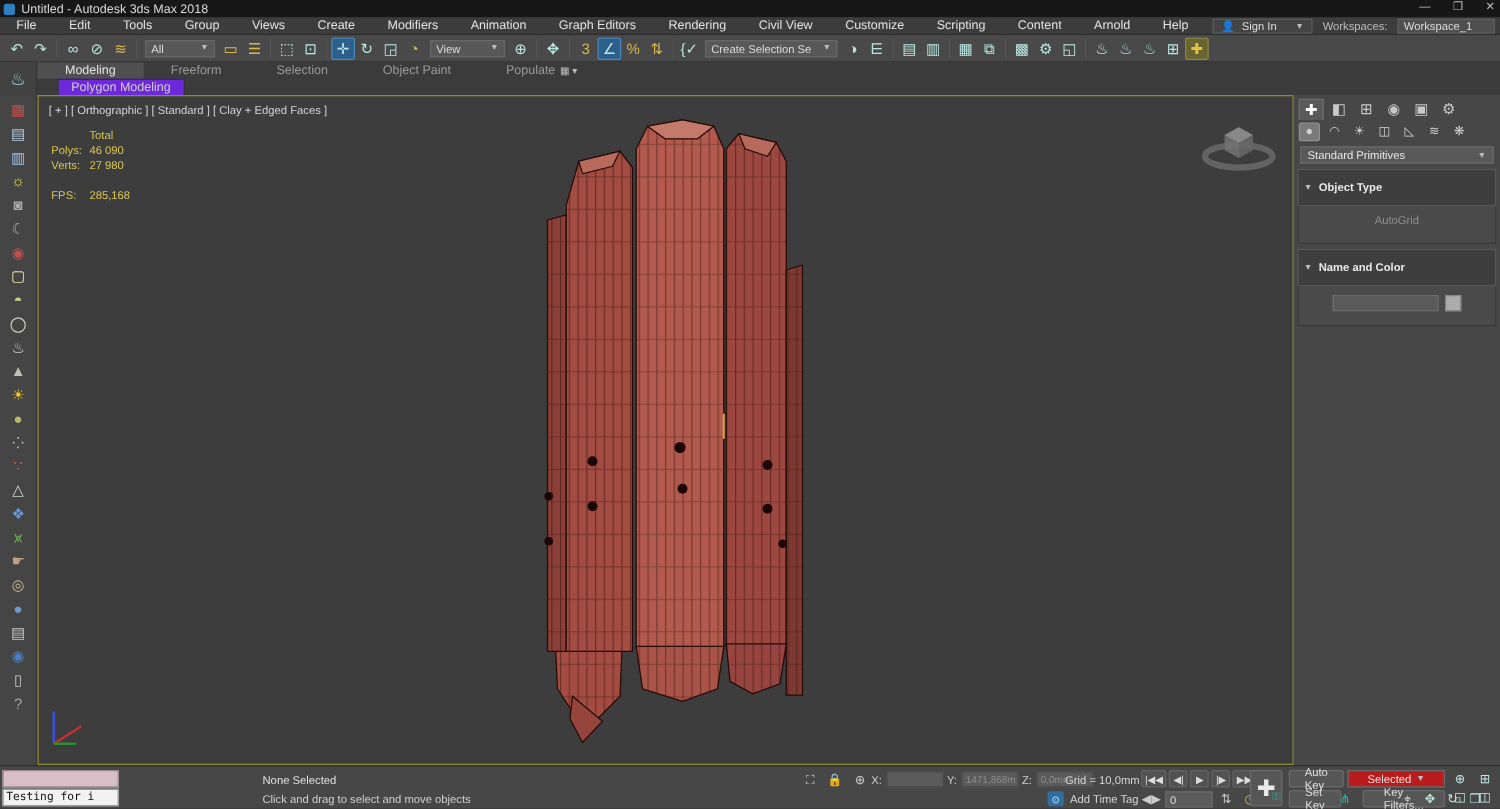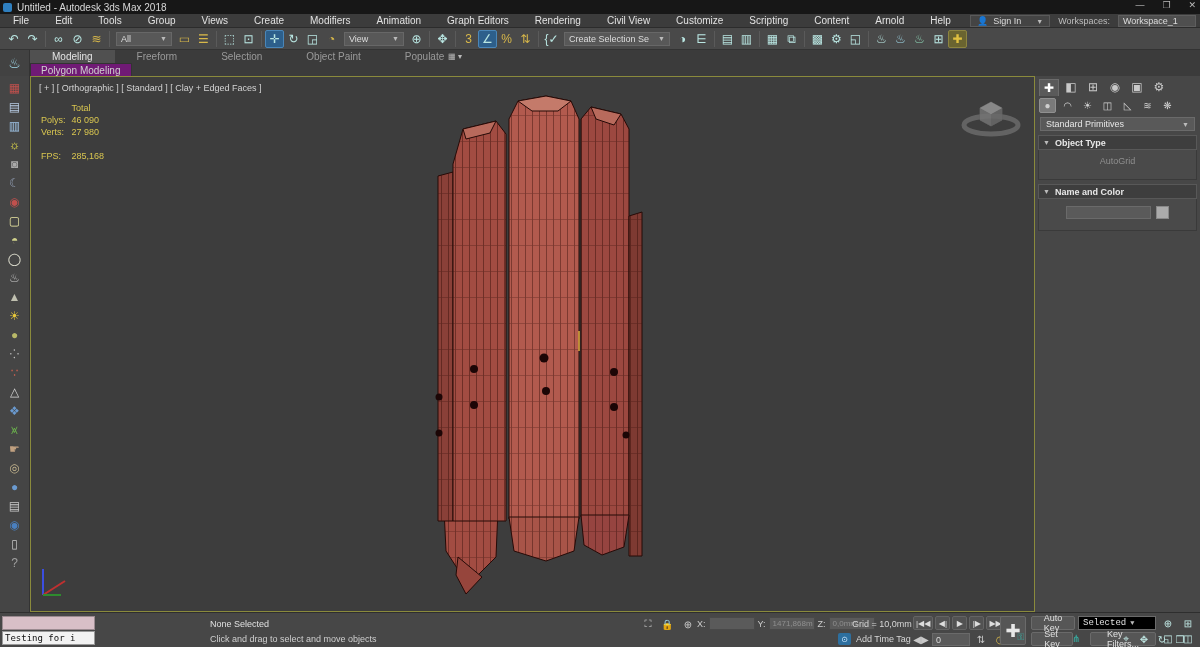--- a/index.html
+++ b/index.html
@@ -40,21 +40,21 @@
 
   
   .ribbon { position:absolute; left:0; top:50px; width:1200px; height:26px; background:#3b3b3b; }
   .ribbon-teapot { position:absolute; left:0; top:0; width:30px; height:26px; background:#424242;
     display:flex; align-items:center; justify-content:center; color:#9fd8e8; font-size:14px;
     border-right:1px solid #333; }
   .ribbon-tabs { position:absolute; left:30px; top:0; height:13px; display:flex; font-size:10px;text-align:center; }
   .ribbon-tab { padding:0 22px; line-height:13px; color:#9a9a9a; cursor:default; }
   .ribbon-tab.active { background:#505050; color:#e4e4e4; }
   .ribbon-dd-icon { width:30px; line-height:13px; color:#bbb; text-align:center; font-size:8px; }
-  .ribbon-sub { position:absolute; left:30px; top:13px; height:13px; background:#701a75;
+  .ribbon-sub { position:absolute; left:46px; top:13px; height:13px; background:#6d28d9;
     padding:0 10px; line-height:13px; font-size:10px; color:#d0d0d0; border:1px solid #333; border-bottom:none; }
 
   
   .main { position:absolute; left:0; top:76px; width:1200px; height:536px; display:flex; }
   .left-toolbar { width:30px; height:536px; background:#454545; display:flex; flex-direction:column;
     align-items:center; padding-top:2px; overflow:hidden; border-right:1px solid #333; }
   .lt-icon { width:22px; height:19px; display:flex; align-items:center; justify-content:center;
     font-size:12px; cursor:default; }
 
   .viewport { position:relative; width:1005px; height:536px; background:#3d3d3d;
@@ -72,21 +72,21 @@
   .cmd-tab { width:20px; height:17px; display:flex; align-items:center; justify-content:center;
     font-size:12px; color:#c9c9c9; cursor:default; }
   .cmd-tab.active { background:#5a5a5a; border:1px solid #6c6c6c; border-bottom:none; color:#fff; }
   .cmd-subtabs { display:flex; height:18px; align-items:center; padding:1px 4px; gap:3px; }
   .cmd-subtab { width:17px; height:15px; display:flex; align-items:center; justify-content:center;
     font-size:10px; color:#cfcfcf; cursor:default; border-radius:2px; }
   .cmd-subtab.active { background:#7a7a7a; border:1px solid #909090; }
   .cmd-dd { margin:3px 5px; background:#595959; border:1px solid #6a6a6a; height:14px;
     display:flex; align-items:center; justify-content:space-between; padding:0 5px; color:#e6e6e6; }
   .rollout { margin:4px 3px 0 3px; }
-  .rollout-head { background:#3e3e3e; border:1px solid #585858; height:15px; display:flex;
+  .rollout-head { background:#3e3e3e; border:1px solid #585858; height:30px; display:flex;
     align-items:center; padding:0 4px; font-weight:bold; color:#e8e8e8; }
   .rollout-head .arrow { font-size:7px; margin-right:5px; color:#bbb; }
   .rollout-body { background:#4a4a4a; border:1px solid #3a3a3a; border-top:none; padding:4px 6px 8px 6px; }
   .autogrid { text-align:center; color:#8f8f8f; margin:2px 0 5px 0; }
   .obj-grid { display:grid; grid-template-columns:1fr 1fr; gap:5px 6px; padding:0 4px; }
   .obj-btn { height:13px; background:#5c5c5c; border:1px solid #6b6b6b; border-radius:4px;
     color:#e0e0e0; font-size:9px; display:flex; align-items:center; justify-content:center; cursor:default; }
   .name-row { display:flex; align-items:center; gap:5px; justify-content:center; padding:3px 0; }
   .name-input { width:85px; height:13px; background:#5a5a5a; border:1px solid #6a6a6a; }
   .color-swatch { width:13px; height:13px; background:#ababab; border:1px solid #888; }
@@ -119,23 +119,23 @@
   .frame-field { width:38px; height:13px; background:#5a5a5a; border:1px solid #6a6a6a; color:#ddd;
     font-size:9px; padding:0 3px; line-height:12px; }
   .bigkey { position:absolute; left:1000px; top:3px; width:26px; height:29px; background:#565656;
     border:1px solid #6a6a6a; border-radius:2px; display:flex; align-items:center; justify-content:center;
     color:#e8e8e8; font-size:18px; }
   .bigkey small { position:absolute; margin-top:14px; margin-left:16px; color:#35b5a9; font-size:9px; }
   .key-btn { height:14px; background:#565656; border:1px solid #6a6a6a; color:#e0e0e0; font-size:9px;
     display:flex; align-items:center; justify-content:center; padding:0 20px; border-radius:2px; }
   .autokey { position:absolute; left:1031px; top:3px; width:44px; }
   .setkey { position:absolute; left:1031px; top:19px; width:38px; }
-  .sel-dd { position:absolute; left:1078px; top:3px; width:78px; height:14px; background:#000000;
-    border:1px solid #6a6a6a; display:flex; align-items:center; justify-content:flex-start;
-    padding:0 4px; color:#e0e0e0;font-family:Liberation Mono, monospace; }
+  .sel-dd { position:absolute; left:1078px; top:3px; width:78px; height:14px; background:#b91c1c;
+    border:1px solid #6a6a6a; display:flex; align-items:center; justify-content:center;
+    padding:0 4px; color:#e0e0e0; }
   .keyfilters { position:absolute; left:1090px; top:19px; width:66px; }
   .keymode-icon { position:absolute; left:1072px; top:20px; color:#35b5a9; font-size:10px; }
   .nav-icons { position:absolute; left:1160px; top:3px; width:40px; display:grid;
     grid-template-columns:repeat(2,18px); gap:1px 2px; }
   .nav-icons .sb-icon { color:#bfe6e2; }
   .navrow2 { position:absolute; left:1118px; top:19px; display:flex; gap:2px; }
 </style>
 </head>
 <body>
 

